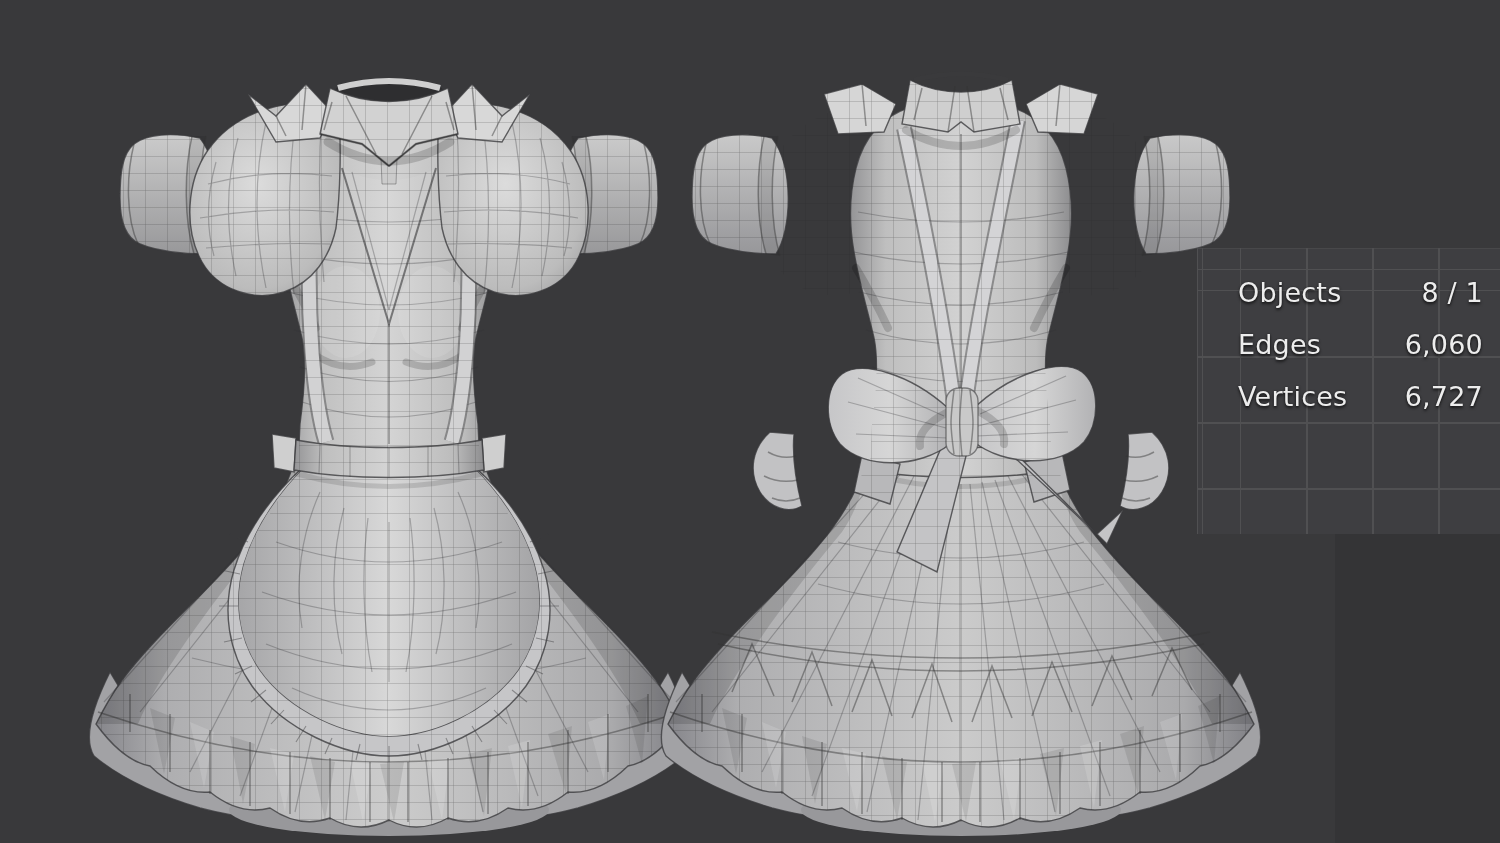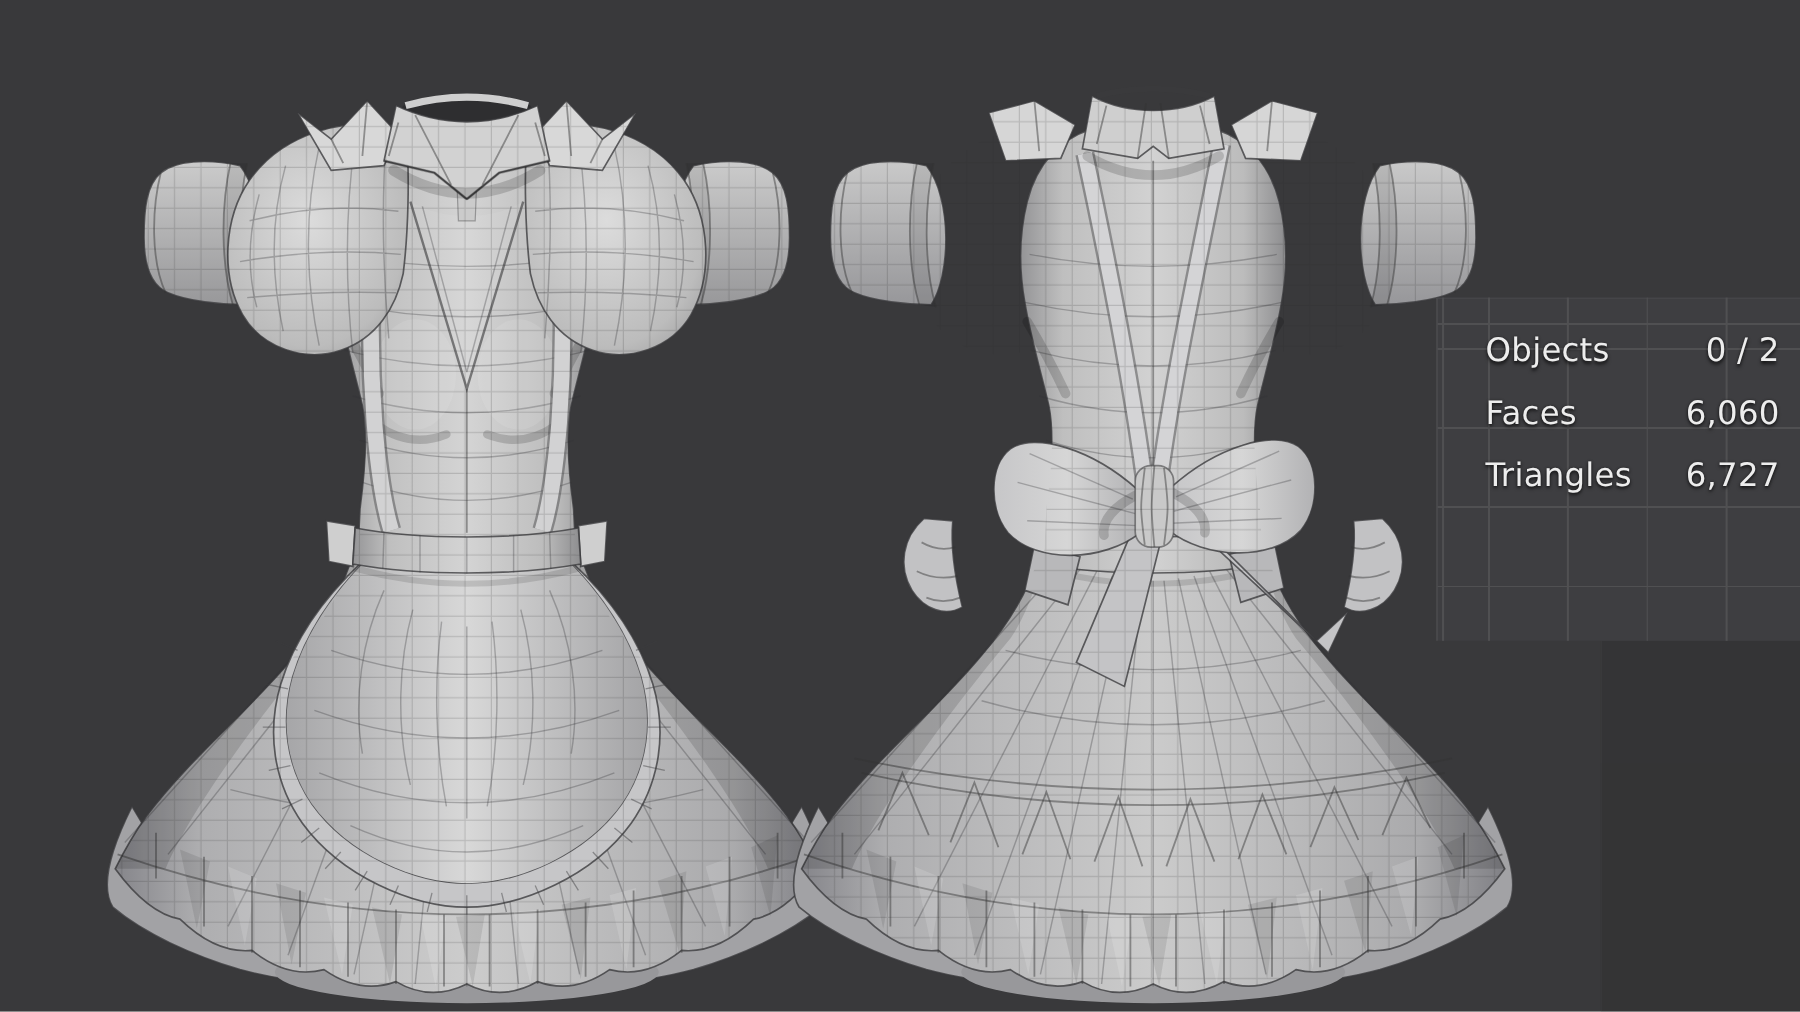--- a/index.html
+++ b/index.html
@@ -320,25 +320,25 @@
       <path class="wire2" d="M296,64 L303,18 M322,64 L315,18 M270,20 L262,52 M348,20 L356,52"></path>
       <path class="softshadow" stroke-width="8" d="M254,62 Q309,94 364,62"></path>
     </g>
 
     <rect x="0" y="0" width="620" height="772" fill="url(#bmesh)" clip-path="url(#bclip)" opacity=".5"></rect>
   </svg>
 
   <div class="stats">
     <div class="stats-row">
       <span>Objects</span>
-      <span>0 / 2</span>
+      <span>8 / 1</span>
     </div>
     <div class="stats-row">
-      <span>Faces</span>
+      <span>Edges</span>
       <span>6,060</span>
     </div>
     <div class="stats-row">
-      <span>Triangles</span>
+      <span>Vertices</span>
       <span>6,727</span>
     </div>
   </div>
 
 </div>
 
 </body></html>

